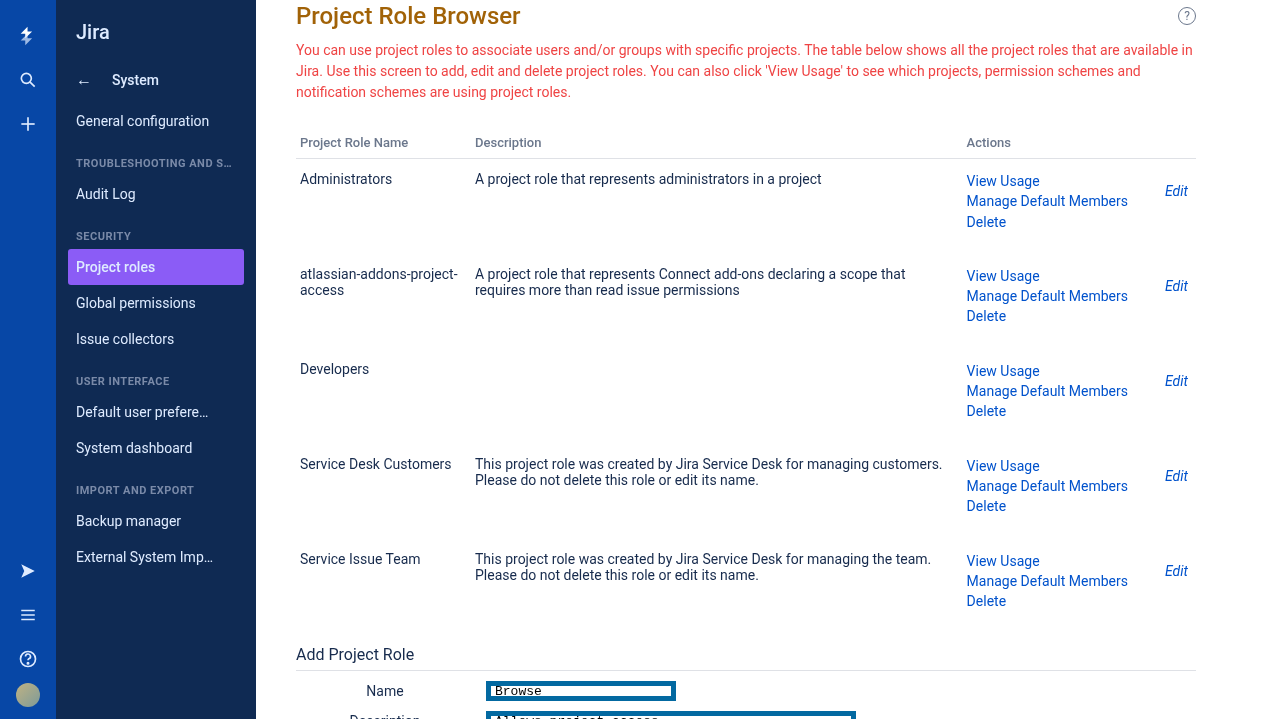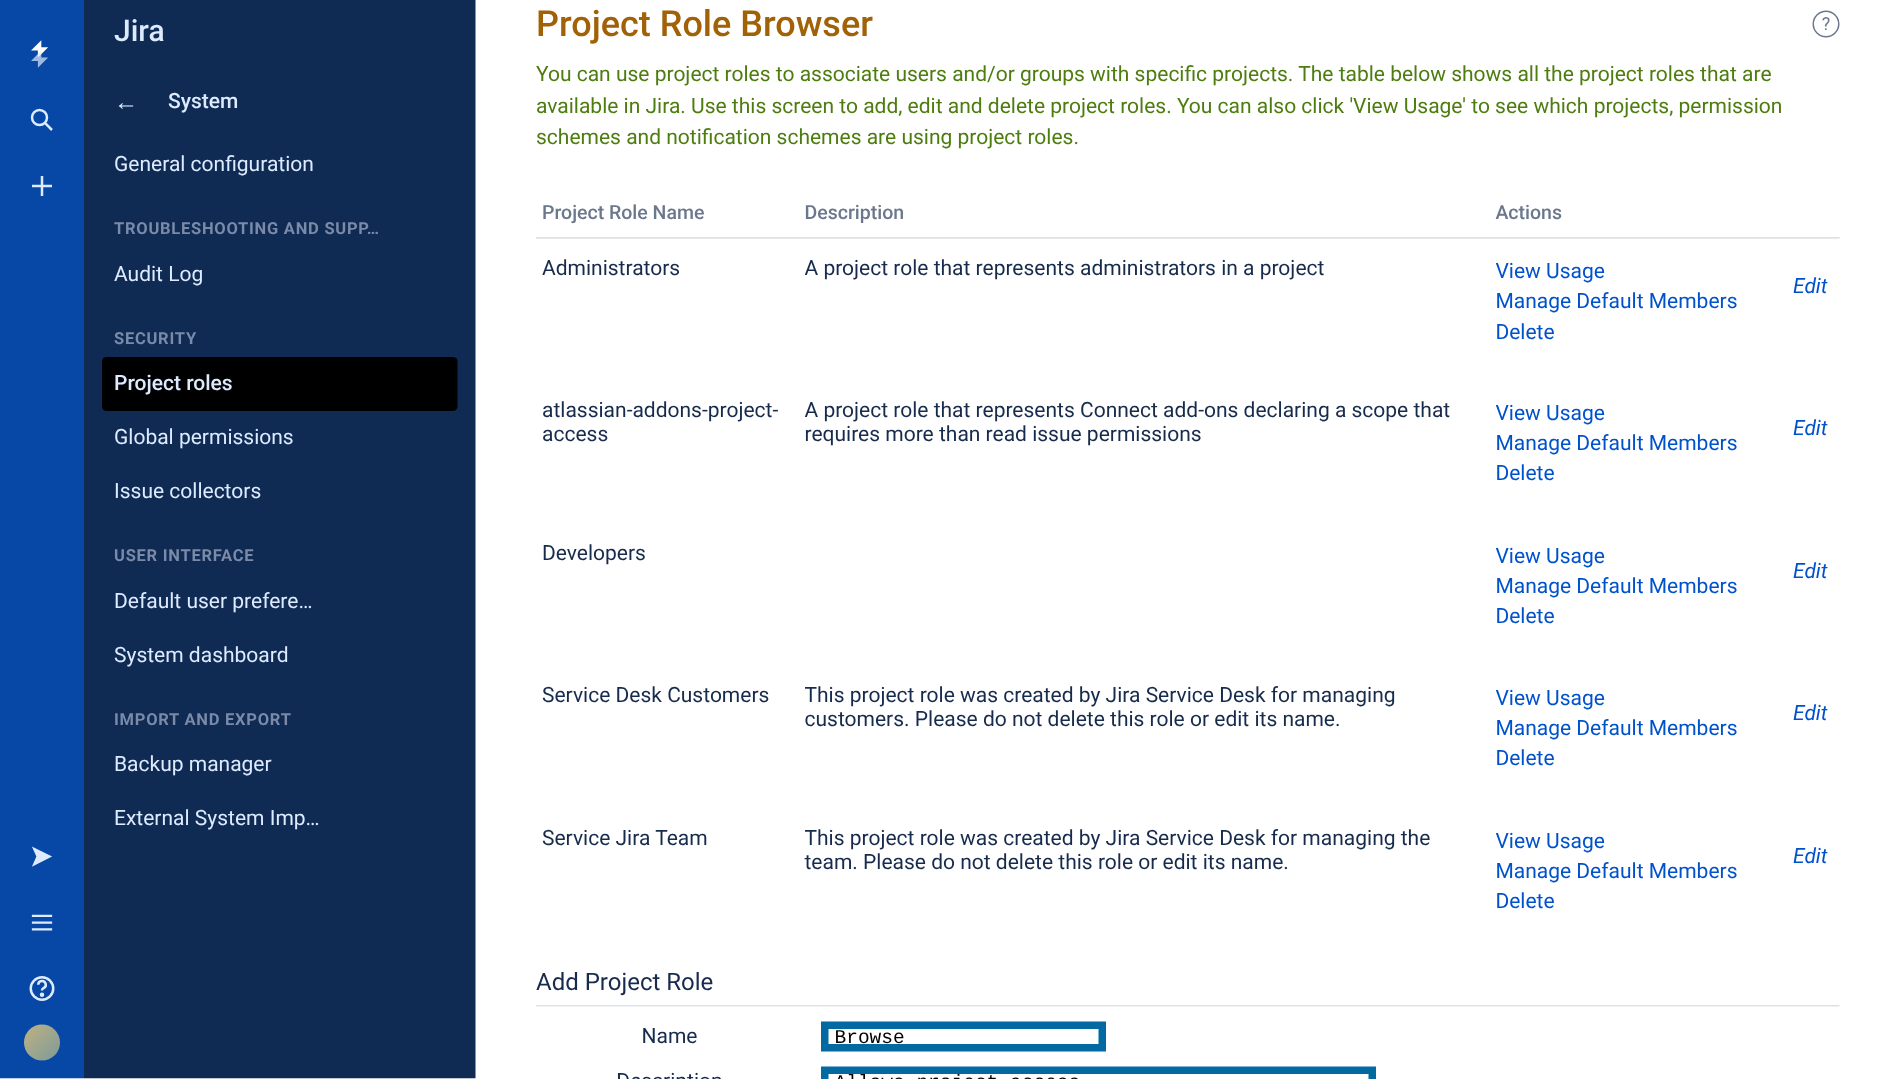--- a/index.html
+++ b/index.html
@@ -6,35 +6,35 @@
 body { font-family: -apple-system, BlinkMacSystemFont, "Segoe UI", Roboto, sans-serif; font-size: 14px; color: #172b4d; background: #fff; overflow: hidden; }
 .app { display: flex; height: 719px; width: 1266px; }
 
 
 .rail { width: 56px; background: #0747a6; display: flex; flex-direction: column; align-items: center; padding-top: 16px; }
 .rail-icon { width: 40px; height: 40px; display: flex; align-items: center; justify-content: center; color: #deebff; cursor: pointer; border-radius: 3px; margin-bottom: 4px; }
 .rail-spacer { flex: 1; }
 .rail-avatar { width: 24px; height: 24px; border-radius: 50%; background: linear-gradient(135deg, #c0b283, #7d9a98); margin-bottom: 12px; }
 
 
-.sidebar { width: 261px; background: #0f2a53; color: #fff; display: flex; flex-direction: column; overflow-y: auto; }
+.sidebar { width: 200px; background: #0f2a53; color: #fff; display: flex; flex-direction: column; padding-top: 12px; overflow-y: auto; }
 .sidebar-title { font-size: 20px; font-weight: 500; padding: 8px 20px 18px; color: #deebff; }
 .sidebar-back { display: flex; align-items: center; padding: 8px 20px 14px; color: #deebff; cursor: pointer; font-weight: 500;}
 .sidebar-back .arrow { margin-right: 20px; font-size: 16px; }
 .sidebar-item { padding: 10px 20px; color: #deebff; cursor: pointer; font-size: 14px; white-space: nowrap; overflow: hidden; text-overflow: ellipsis; }
-.sidebar-item.active { background: #000000; font-weight: 500; margin: 0 12px; border-radius: 3px; padding: 10px 8px; }
+.sidebar-item.active { background: #8b5cf6; font-weight: 500; margin: 0 12px; border-radius: 3px; padding: 10px 8px; }
 .sidebar-heading { padding: 18px 20px 6px; font-size: 11px; font-weight: 700; color: #7a8aa8; letter-spacing: 0.5px; text-transform: uppercase; white-space: nowrap; overflow: hidden; text-overflow: ellipsis; }
 
 
 .main { flex: 1; overflow-y: auto; padding: 0 40px 40px; position: relative; }
 .main-inner { max-width: 900px; }
 .page-header { display: flex; align-items: center; justify-content: space-between; padding-top: 2px; }
 .page-title { font-size: 24px; font-weight: 500; color: #a16207; }
 .help-icon { width: 18px; height: 18px; border: 1.5px solid #6b778c; border-radius: 50%; display: flex; align-items: center; justify-content: center; font-size: 12px; color: #6b778c; cursor: pointer; }
-.page-desc { margin-top: 10px; color: #4d7c0f; line-height: 1.5; }
+.page-desc { margin-top: 10px; color: #ef4444; line-height: 1.5; }
 
 
 table.roles { width: 100%; border-collapse: collapse; margin-top: 24px; }
 table.roles th { text-align: left; font-weight: 500; font-size: 13px; color: #6b778c; padding: 8px 8px 8px 4px; border-bottom: 1px solid #dfe1e6; }
 table.roles td { vertical-align: top; padding: 12px 8px 22px 4px; color: #172b4d; }
 table.roles td.actions-col { white-space: nowrap; }
 .action-link { color: #0052cc; cursor: pointer; display: block; line-height: 1.45; }
 .edit-link { color: #0052cc; cursor: pointer; vertical-align: top; padding: 12px 0 0 8px; font-style: italic; }
 .actions-wrap { display: flex; gap: 29px; }
 .actions-links { flex: 1; }
@@ -188,21 +188,21 @@
                   <div class="actions-links">
                     <span class="action-link">View Usage</span>
                     <span class="action-link">Manage Default Members</span>
                     <span class="action-link">Delete</span>
                   </div>
                   <span class="edit-link">Edit</span>
                 </div>
               </td>
             </tr>
             <tr>
-              <td>Service Jira Team</td>
+              <td>Service Issue Team</td>
               <td>This project role was created by Jira Service Desk for managing the team. Please do not delete this role or edit its name.</td>
               <td class="actions-col">
                 <div class="actions-wrap">
                   <div class="actions-links">
                     <span class="action-link">View Usage</span>
                     <span class="action-link">Manage Default Members</span>
                     <span class="action-link">Delete</span>
                   </div>
                   <span class="edit-link">Edit</span>
                 </div>

